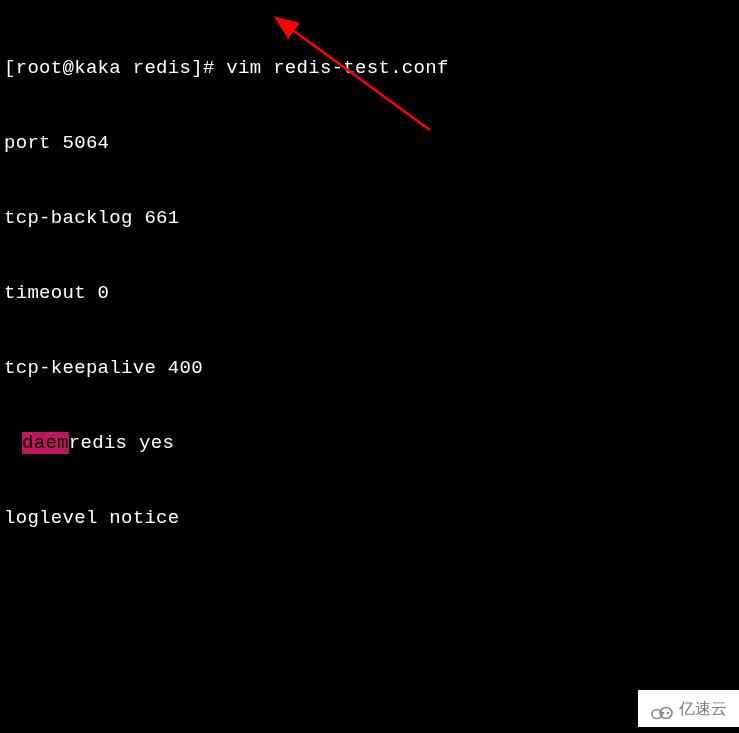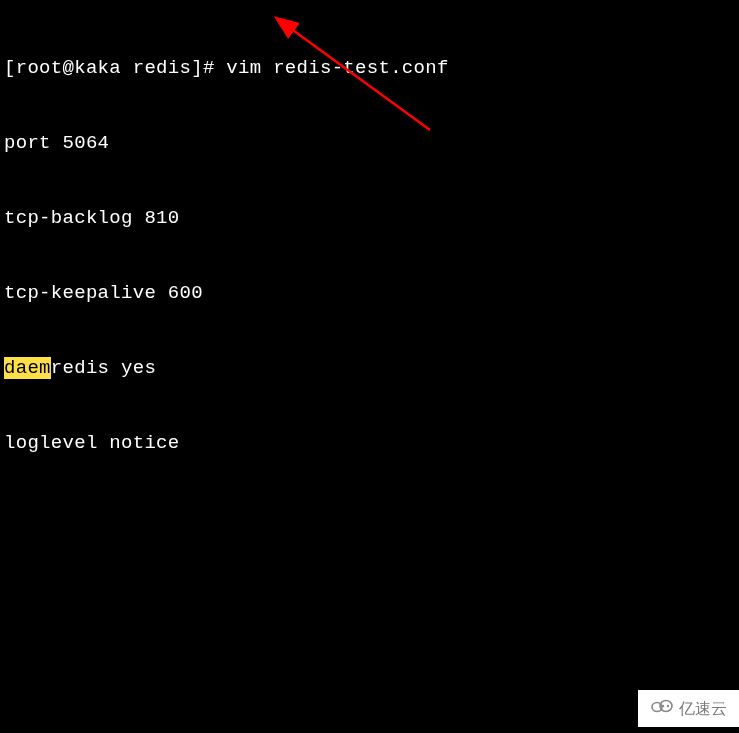--- a/index.html
+++ b/index.html
@@ -22,54 +22,56 @@
     .terminal {
       position: relative;
       white-space: pre;
     }
     .line {
       display: block;
       letter-spacing: 0.3px;
       font-family: Liberation Mono, monospace;
     }
     .highlight {
-      background: #fde047;
+      background: #be185d;
       color: #000000;
+      margin-left: 18px;
     }
     .arrow {
       position: absolute;
       pointer-events: none;
     }
     .watermark {
       position: absolute;
       bottom: 6px;
       right: 0;
       background: #ffffff;
       color: #7a7a7a;
       padding: 6px 12px;
       font-family: "Microsoft YaHei", sans-serif;
       font-size: 16px;
       display: flex;
-      align-items: flex-start;
+      align-items: flex-end;
       gap: 5px;
     }
     .watermark-icon {
       display: inline-flex;
       font-size: 20px;
       line-height: 1;
     }
   </style>
 </head>
 <body>
 
 <div class="terminal">
   <span class="line">[root@kaka redis]# vim redis-test.conf</span>
   <span class="line">port 5064</span>
-  <span class="line">tcp-backlog 810</span>
-  <span class="line">tcp-keepalive 600</span>
+  <span class="line">tcp-backlog 661</span>
+  <span class="line">timeout 0</span>
+  <span class="line">tcp-keepalive 400</span>
   <span class="line"><span class="highlight">daem</span><span>redis yes</span></span>
   <span class="line">loglevel notice</span>
   
   
   
   
   
   
   
   

